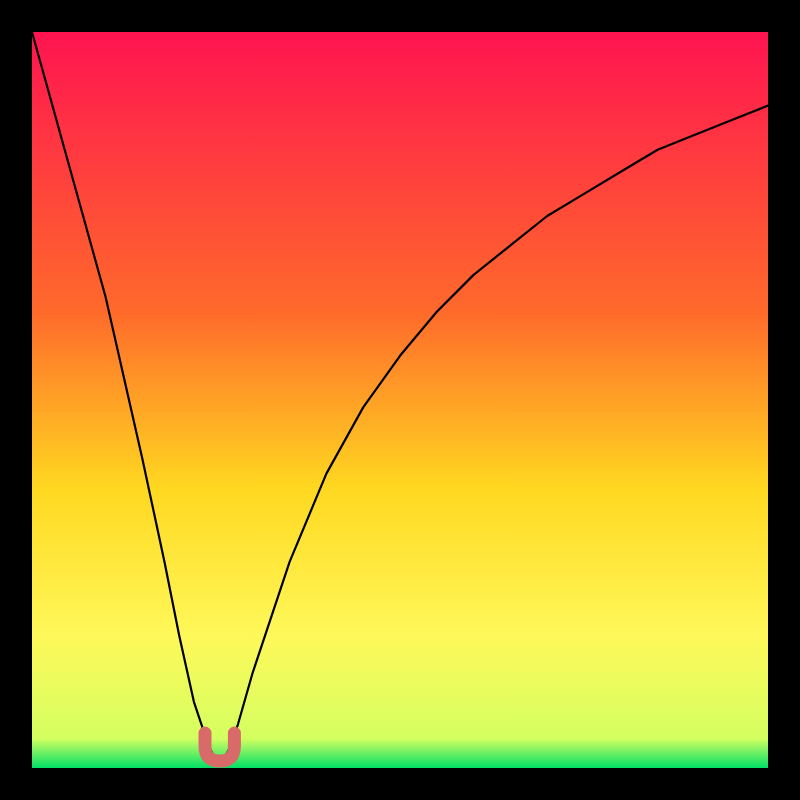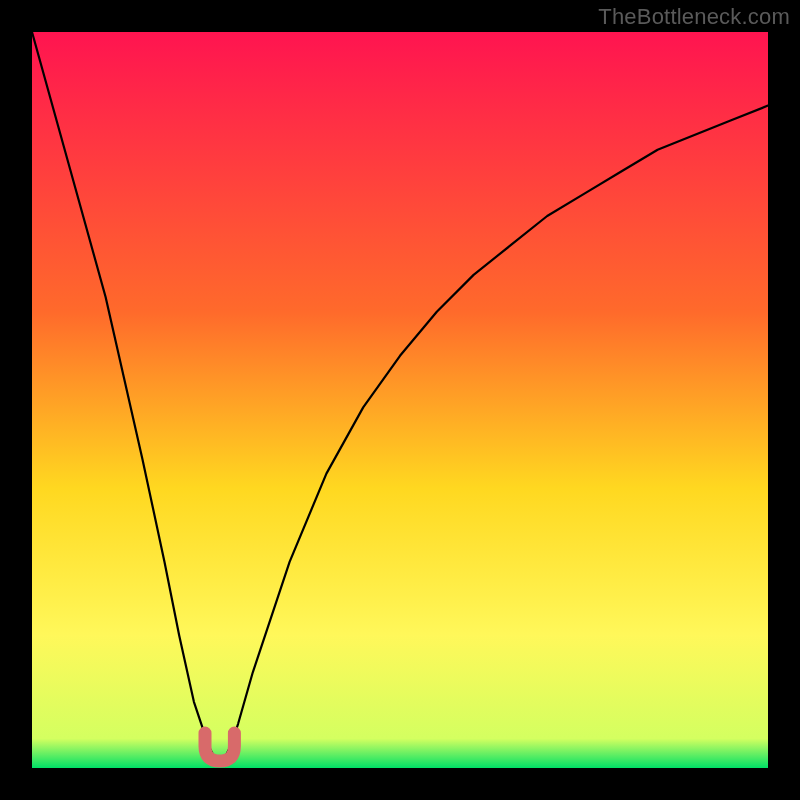--- a/index.html
+++ b/index.html
@@ -31,21 +31,20 @@
     position: absolute;
     left: 0;
     top: 0;
   }
 </style>
 </head>
 <body>
 
 <div class="root">
 
-  <div class="watermark">TheBottleneck.com</div>
 
   <svg id="chart-svg" width="800" height="800" viewBox="0 0 800 800">
     <defs>
       <linearGradient id="bg-grad" x1="0" y1="0" x2="0" y2="1">
         <stop id="g0" offset="0%" stop-color="#ff1450"></stop>
         <stop id="g1" offset="38%" stop-color="#ff6a2b"></stop>
         <stop id="g2" offset="62%" stop-color="#ffd820"></stop>
         <stop id="g3" offset="82%" stop-color="#fff85a"></stop>
         <stop id="g4" offset="96%" stop-color="#d4ff60"></stop>
         <stop id="g5" offset="100%" stop-color="#00e066"></stop>

